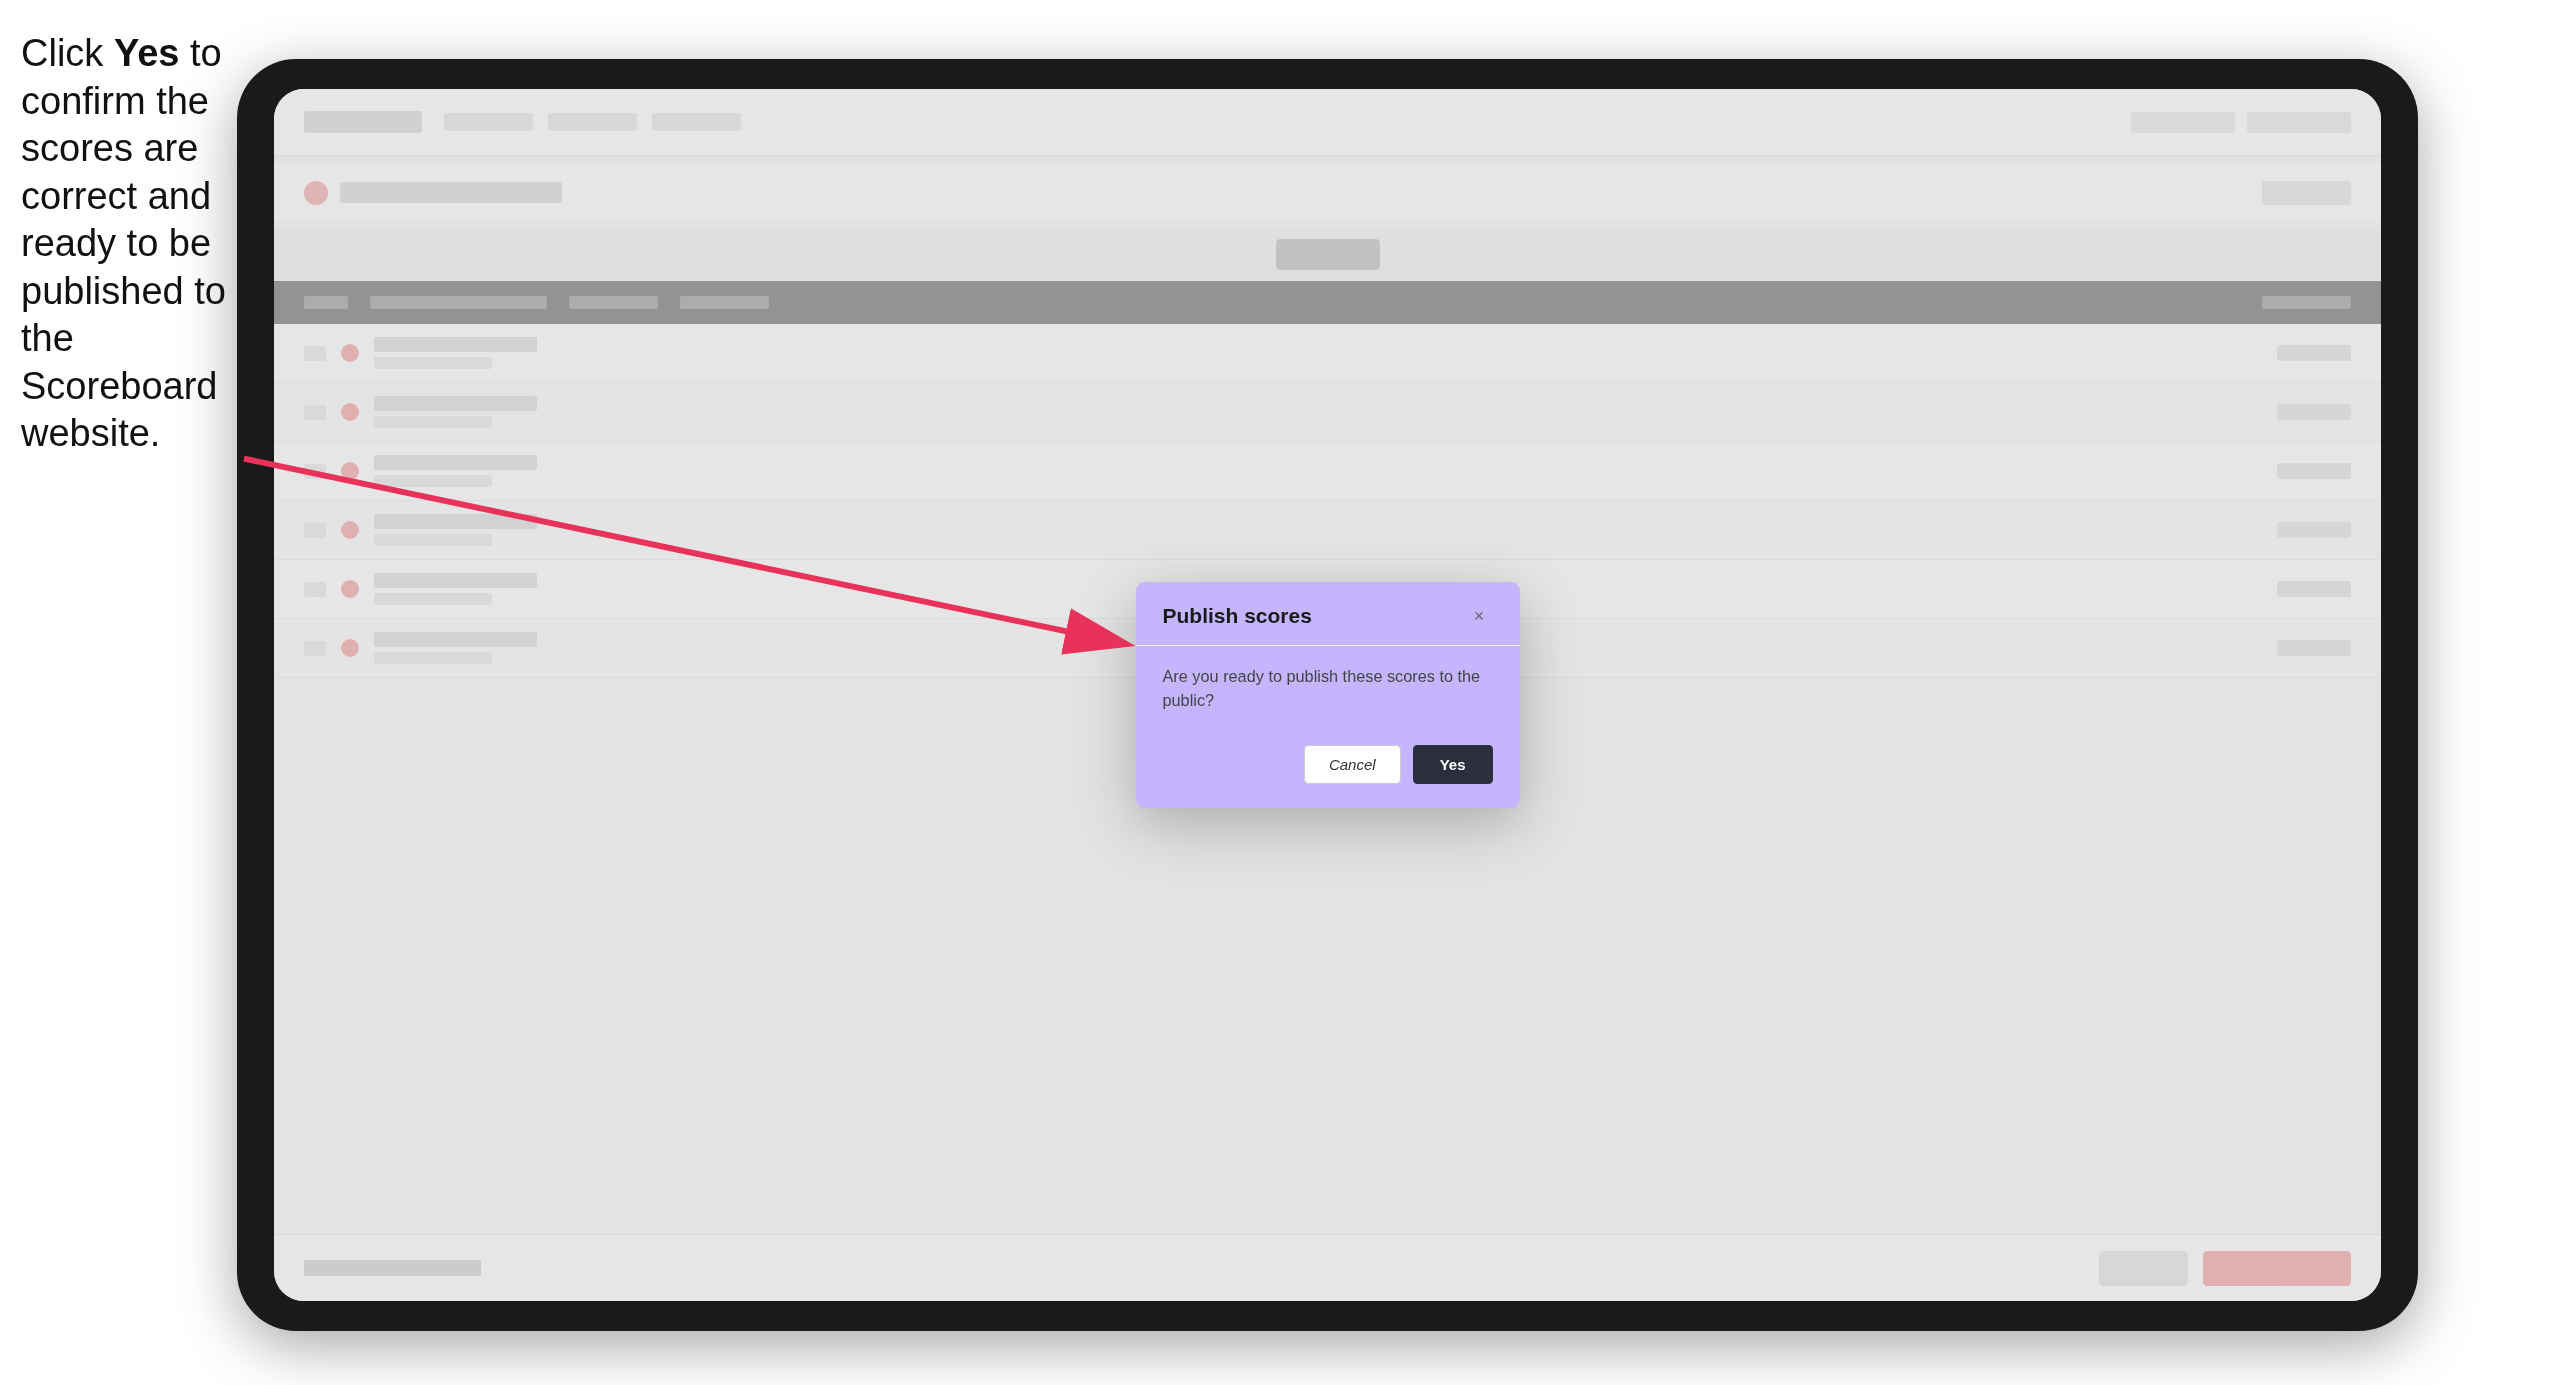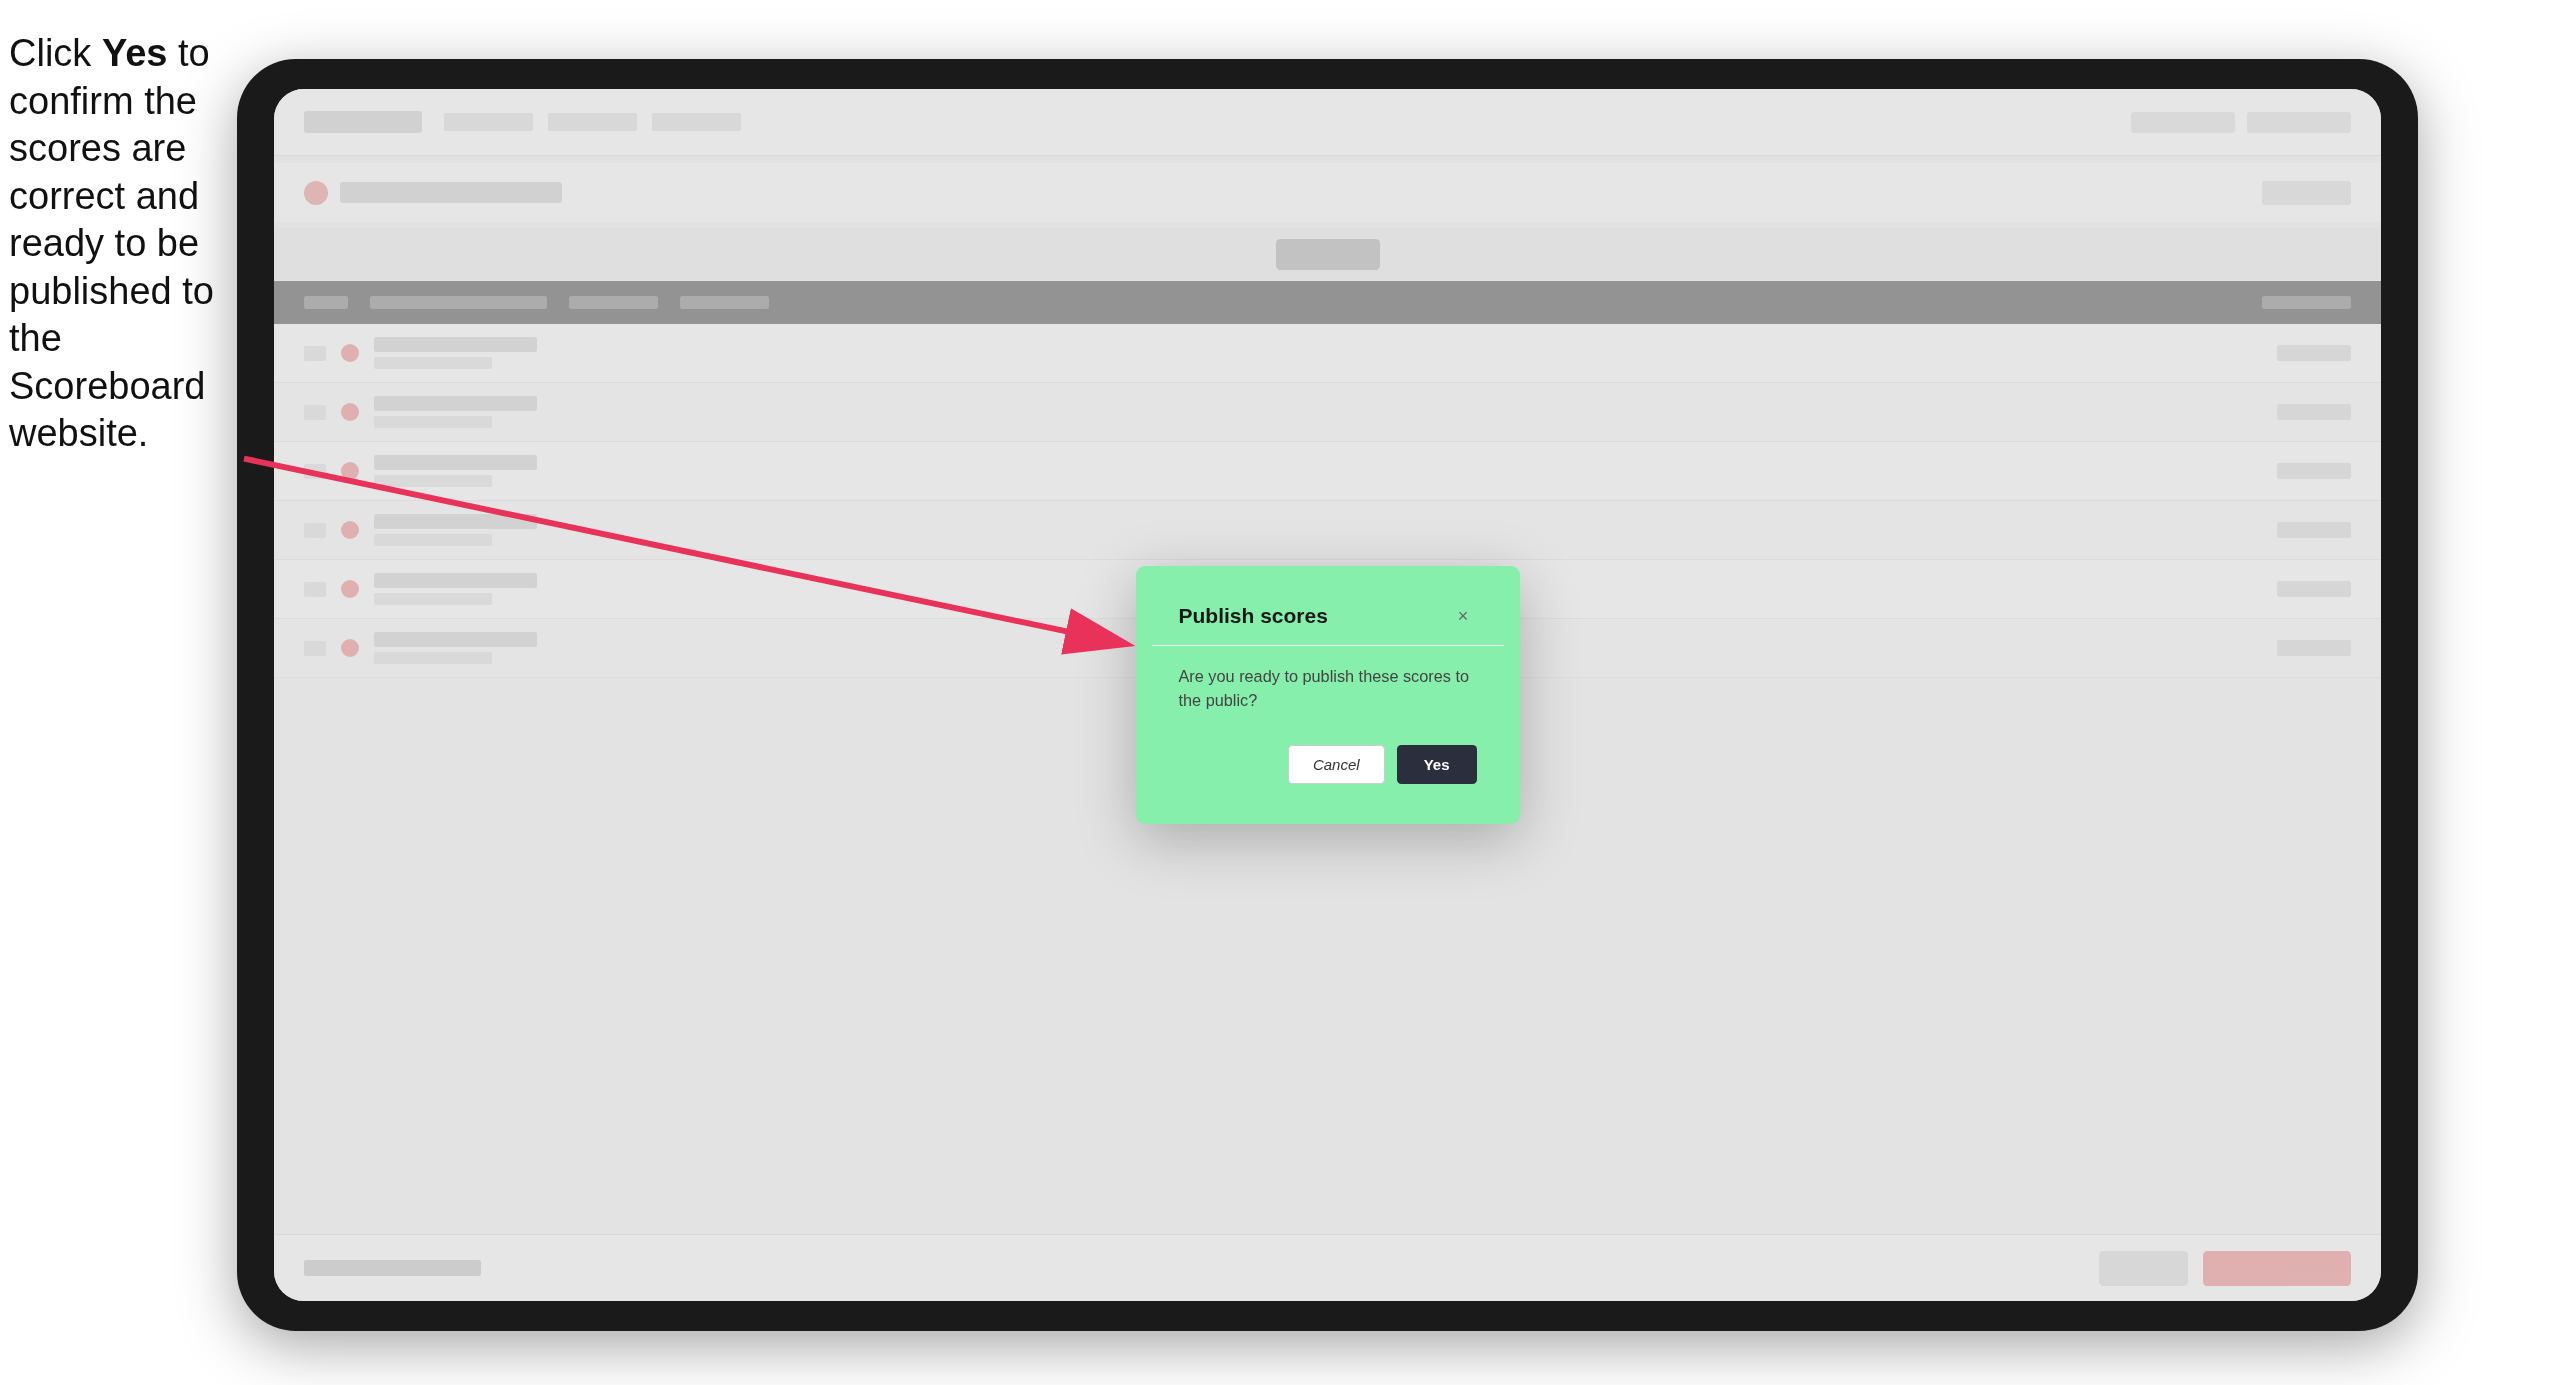--- a/index.html
+++ b/index.html
@@ -8,21 +8,21 @@
       font-family: -apple-system, BlinkMacSystemFont, 'Segoe UI', sans-serif;
       width: 2576px;
       height: 1386px;
       position: relative;
       overflow: hidden;
     }
 
     
     .instruction-text {
       position: absolute;
-      left: 9px;
+      left: 21px;
       top: 30px;
       width: 214px;
       font-size: 38px;
       line-height: 1.25;
       color: #111111;
     }
     .instruction-text strong {
       font-weight: 800;
     }
 
@@ -265,25 +265,25 @@
       position: absolute;
       inset: 0;
       background: rgba(200,200,200,0.4);
       display: flex;
       align-items: center;
       justify-content: center;
       z-index: 10;
     }
 
     .modal-dialog {
-      background: #86efac;
+      background: #c4b5fd;
       border-radius: 9px;
       box-shadow: 0 15px 59px rgba(0,0,0,0.25);
       width: 384px;
-      padding: 16px;
+      padding: 0;
       overflow: hidden;
     }
 
     .modal-header {
       display: flex;
       align-items: center;
       justify-content: space-between;
       padding: 21px 27px 15px;
       border-bottom: 0.7px solid #f0f0f0;
     }

